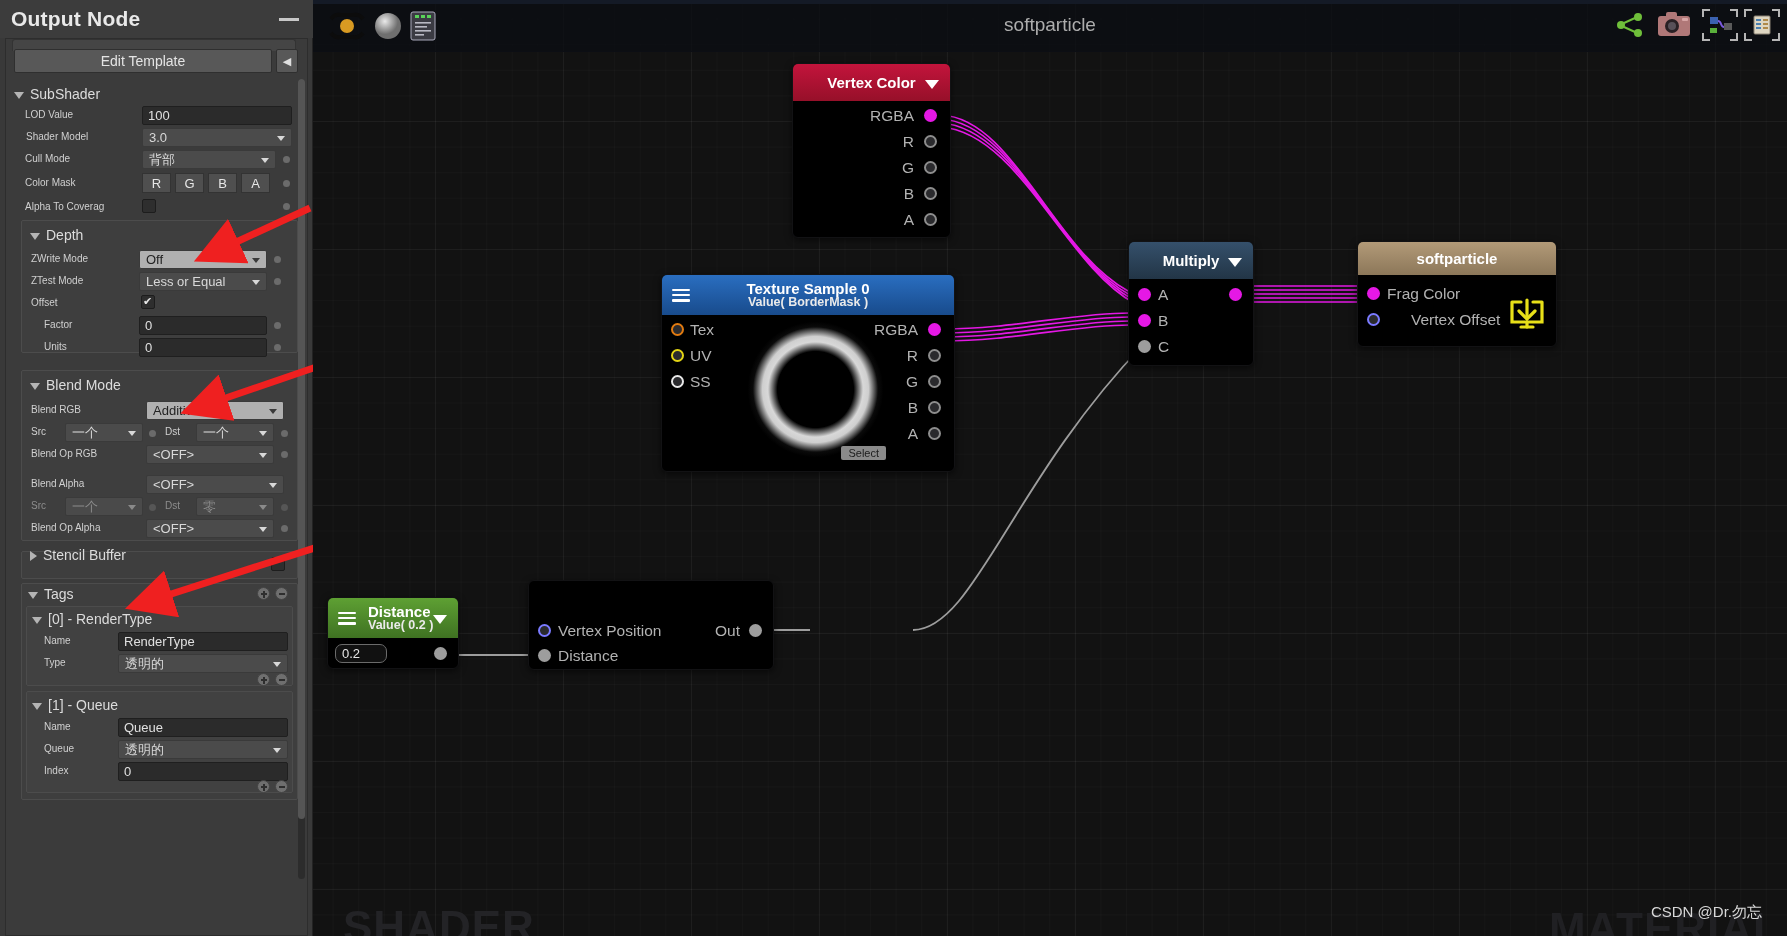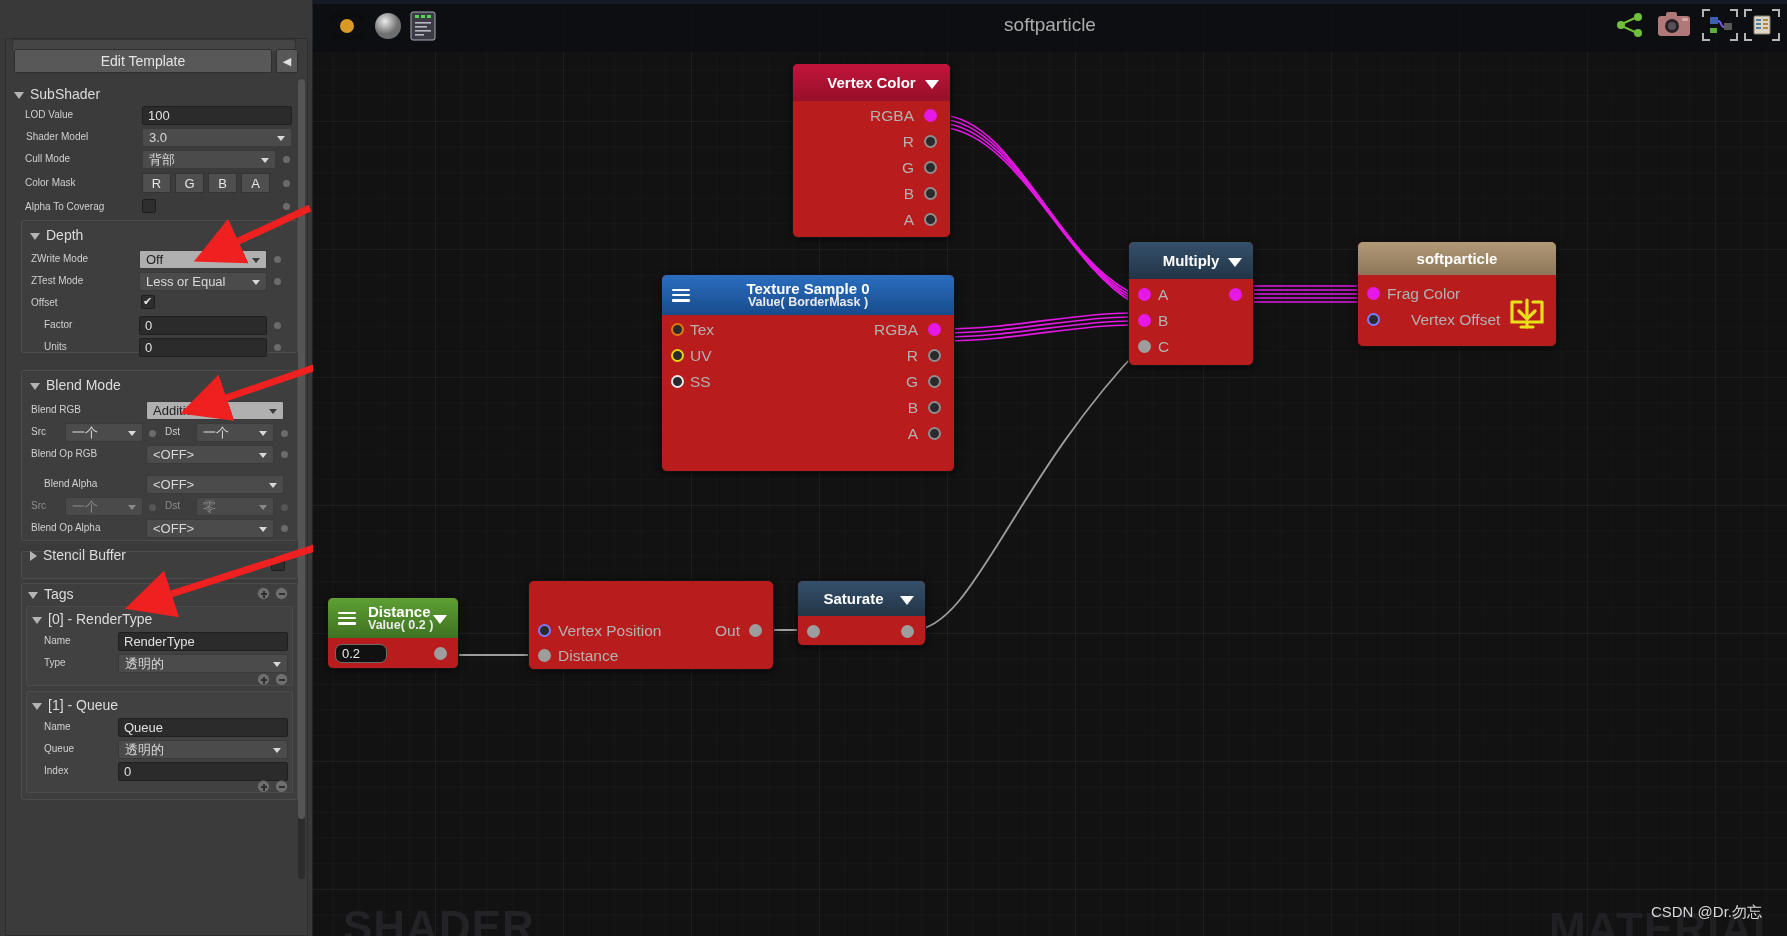--- a/index.html
+++ b/index.html
@@ -172,21 +172,21 @@
   }
   #graph-title {
     position:absolute; left:0; top:14px; width:1474px;
     text-align:center; font-size:19px; color:#adadad;
   }
   .tb-icon { position:absolute; cursor:pointer; }
 
   
   .node {
     position:absolute;
-    background:#b91c1c;
+    background:#000000;
     border:1px solid #121214;
     border-radius:6px;
     box-shadow: 0 2px 7px rgba(0,0,0,.55);
     overflow:hidden;
   }
   .node-head {
     position:relative; width:100%;
     display:flex; align-items:center; justify-content:center;
     color:#fff; font-weight:bold; font-size:15px;
   }
@@ -234,20 +234,24 @@
   }
   .arrow-annot { position:absolute; pointer-events:none; }
 </style>
 </head>
 <body>
 
 <div id="root">
 
   <div id="inspector">
 
+    <div id="insp-titlebar">
+      <div id="insp-title">Output Node</div>
+      <div id="insp-minimize"></div>
+    </div>
 
     <div id="insp-body">
 
       <div class="toprow"></div>
 
       <div id="edit-template">Edit Template</div>
       <div id="template-arrow">◀</div>
 
       <div class="foldout" style="left:8px; top:47px;">
         <span class="tri"></span><span>SubShader</span>
@@ -310,21 +314,21 @@
       <div class="dd dark" style="left:59px; top:384px; width:78px;">一个</div>
       <div class="dot" style="left:143px; top:391px;"></div>
       <div class="lbl" style="left:159px; top:387px;">Dst</div>
       <div class="dd dark" style="left:190px; top:384px; width:78px;">一个</div>
       <div class="dot" style="left:275px; top:391px;"></div>
 
       <div class="lbl" style="left:25px; top:409px;">Blend Op RGB</div>
       <div class="dd dark" style="left:140px; top:406px; width:128px;">&lt;OFF&gt;</div>
       <div class="dot" style="left:275px; top:412px;"></div>
 
-      <div class="lbl" style="left:38px; top:439px;">Blend Alpha</div>
+      <div class="lbl" style="left:25px; top:439px;">Blend Alpha</div>
       <div class="dd dark" style="left:140px; top:436px; width:138px;">&lt;OFF&gt;</div>
 
       <div class="lbl dim" style="left:25px; top:461px;">Src</div>
       <div class="dd disabled" style="left:59px; top:458px; width:78px;">一个</div>
       <div class="dot dim" style="left:143px; top:465px;"></div>
       <div class="lbl dim" style="left:159px; top:461px;">Dst</div>
       <div class="dd disabled" style="left:190px; top:458px; width:78px;">零</div>
       <div class="dot dim" style="left:275px; top:465px;"></div>
 
       <div class="lbl" style="left:25px; top:483px;">Blend Op Alpha</div>
@@ -541,20 +545,37 @@
         <span class="node-sub">Value( BorderMask )</span>
       </div>
 
       <div class="port ring-orange" style="left:9px; top:48px;"></div>
       <div class="port-label" style="left:28px; top:46px;">Tex</div>
       <div class="port ring-yellow" style="left:9px; top:74px;"></div>
       <div class="port-label" style="left:28px; top:72px;">UV</div>
       <div class="port ring-white" style="left:9px; top:100px;"></div>
       <div class="port-label" style="left:28px; top:98px;">SS</div>
 
+      <div style="position:absolute; left:83px; top:44px; width:141px; height:141px; background:#000;">
+        <svg width="141" height="141" viewBox="0 0 141 141">
+          <defs>
+            <radialGradient id="ringg" cx="50%" cy="50%" r="50%">
+              <stop offset="0%" stop-color="#000"></stop>
+              <stop offset="56%" stop-color="#000"></stop>
+              <stop offset="70%" stop-color="#d8d8d8"></stop>
+              <stop offset="78%" stop-color="#cfcfcf"></stop>
+              <stop offset="92%" stop-color="#0a0a0a"></stop>
+              <stop offset="100%" stop-color="#000"></stop>
+            </radialGradient>
+          </defs>
+          <rect width="141" height="141" fill="#000"></rect>
+          <circle cx="70.5" cy="70.5" r="68" fill="url(#ringg)"></circle>
+        </svg>
+        <div style="position:absolute; right:0; bottom:0; background:#8a8a8a; color:#1c1c1c; font-size:11px; padding:1px 7px; border-radius:2px;">Select</div>
+      </div>
 
       <div class="port-label" style="right:36px; top:46px;">RGBA</div>
       <div class="port filled-magenta" style="right:13px; top:48px;"></div>
       <div class="port-label" style="right:36px; top:72px;">R</div>
       <div class="port ring-grey" style="right:13px; top:74px;"></div>
       <div class="port-label" style="right:36px; top:98px;">G</div>
       <div class="port ring-grey" style="right:13px; top:100px;"></div>
       <div class="port-label" style="right:36px; top:124px;">B</div>
       <div class="port ring-grey" style="right:13px; top:126px;"></div>
       <div class="port-label" style="right:36px; top:150px;">A</div>
@@ -613,25 +634,17 @@
 
     <div class="node" style="left:215px; top:580px; width:246px; height:90px;">
       <div class="port ring-blue" style="left:9px; top:43px;"></div>
       <div class="port-label" style="left:29px; top:41px;">Vertex Position</div>
       <div class="port filled-grey" style="left:9px; top:68px;"></div>
       <div class="port-label" style="left:29px; top:66px;">Distance</div>
       <div class="port-label" style="right:33px; top:41px;">Out</div>
       <div class="port filled-grey" style="right:11px; top:43px;"></div>
     </div>
 
-    <div class="node" style="left:484px; top:580px; width:129px; height:66px;">
-      <div class="node-head" style="height:35px; background:linear-gradient(180deg,#35506b,#223546);">
-        <span style="margin-right:16px;">Saturate</span>
-        <span class="caret"></span>
-      </div>
-      <div class="port filled-grey" style="left:9px; top:44px;"></div>
-      <div class="port filled-grey" style="right:11px; top:44px;"></div>
-    </div>
 
     <div id="csdn">CSDN @Dr.勿忘</div>
   </div>
 
 </div>
 
 </body></html>

